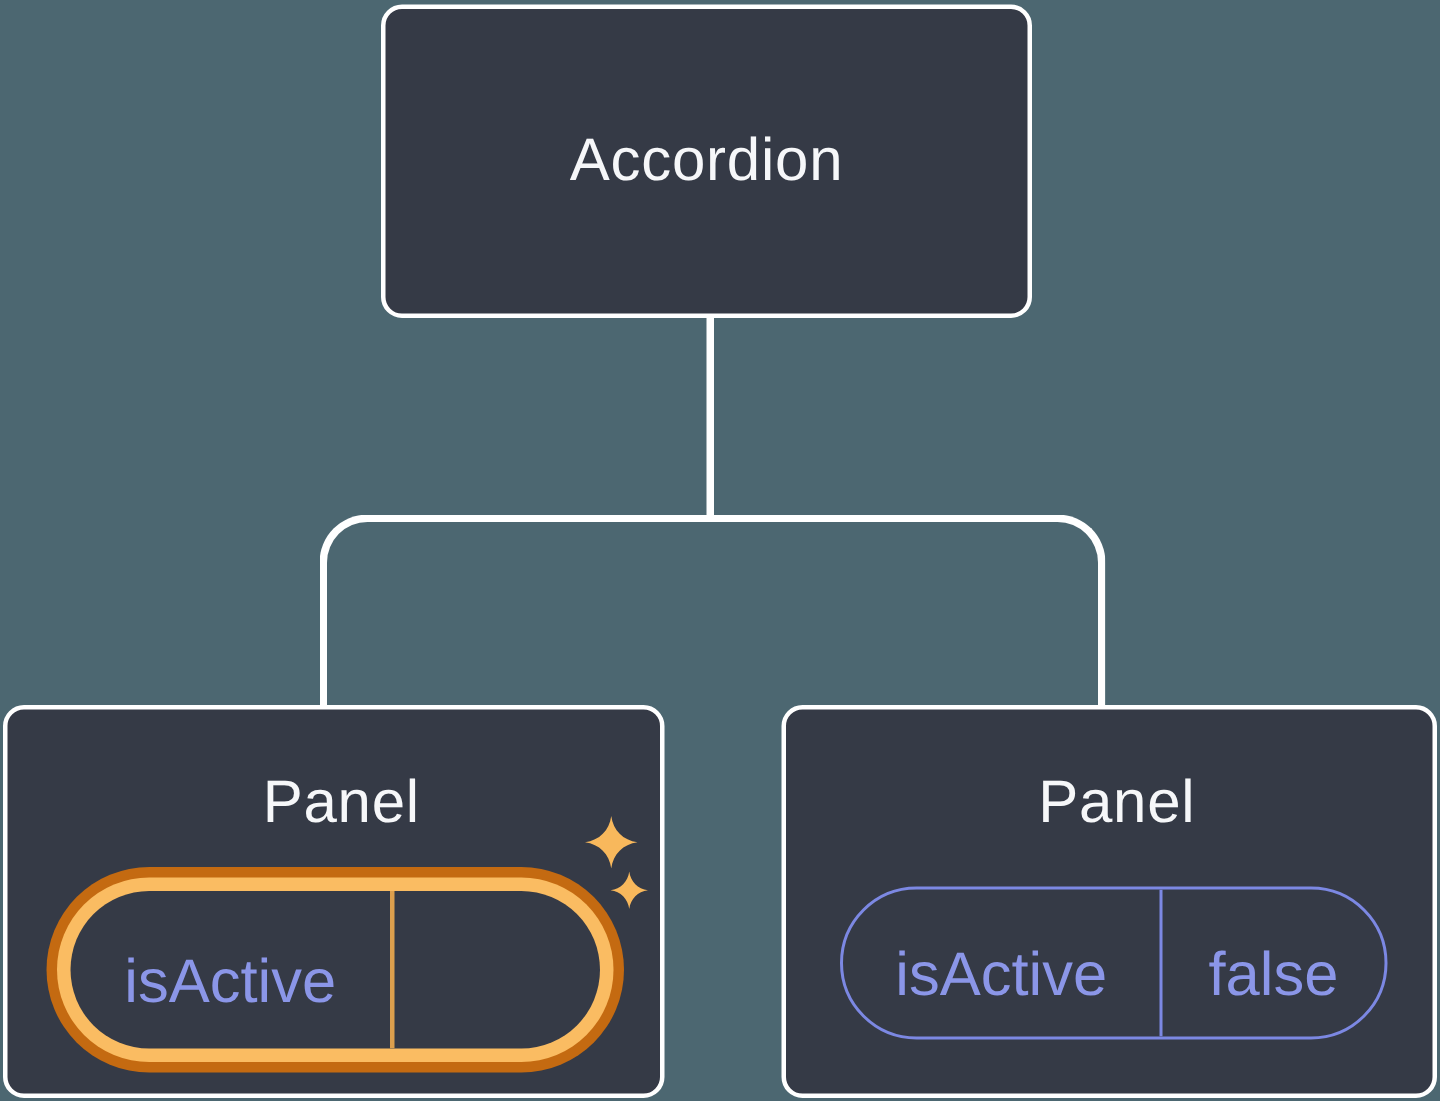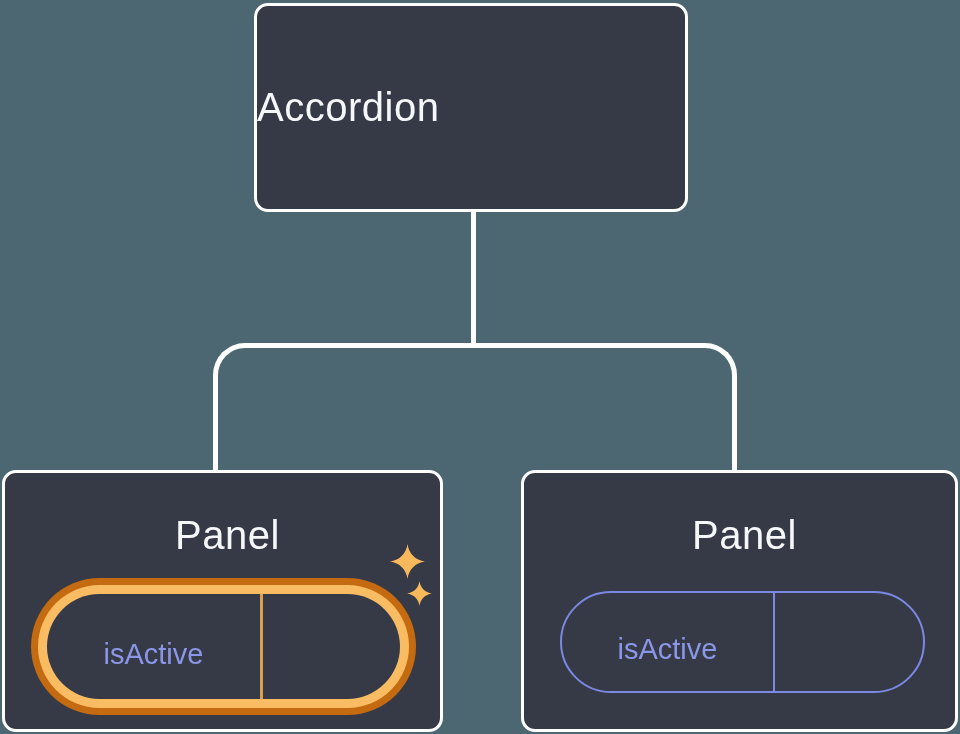--- a/index.html
+++ b/index.html
@@ -20,21 +20,21 @@
     background:var(--background);
     font-family:"Liberation Sans", sans-serif;
     -webkit-font-smoothing:antialiased;
   }
   .node{
     position:absolute;background:var(--node-fill);
     border:3px solid var(--node-border);border-radius:14px;
     box-sizing:border-box;
   }
   .node-root{left:254px;top:3px;width:434px;height:209px;
-    display:flex;align-items:center;}
+    display:flex;align-items:center;justify-content:center;}
   .node-title{
     color:var(--title-text);font-size:40px;font-weight:500;letter-spacing:.5px;
   }
   .panel-title{
     position:absolute;top:38px;left:0;right:0;text-align:center;
     color:var(--title-text);font-size:40px;font-weight:500;letter-spacing:.5px;
     line-height:1.2;
     padding-left:10px;
   }
   
@@ -57,21 +57,21 @@
   .pill-core{width:100%;height:100%;background:var(--node-fill);
     border-radius:999px;display:flex;align-items:stretch;overflow:hidden;}
   
   .pill-inactive{
     position:absolute;left:36px;top:118px;width:365px;height:102px;
     border:2px solid var(--pill-border-inactive);border-radius:999px;
     box-sizing:border-box;background:var(--node-fill);
     display:flex;align-items:stretch;overflow:hidden;
   }
   .cell{display:flex;align-items:center;justify-content:center;
-    color:var(--prop-text);font-size:29px;margin-top:15px;}
+    color:var(--prop-text);font-size:41px;margin-top:15px;}
   .cell-name-active{flex:0 0 213px;}
   .cell-name-inactive{flex:0 0 211px;}
   .cell-value{flex:1 1 auto;}
   .value-bold{font-weight:700;}
   .divider-active{flex:0 0 3px;background:var(--highlight-divider);}
   .divider-inactive{flex:0 0 2px;background:var(--pill-border-inactive);}
   .sparkle{position:absolute;color:var(--sparkle);line-height:0;}
   .sparkle-large{left:390px;top:544px;width:35px;height:35px;}
   .sparkle-small{left:407px;top:581px;width:25px;height:25px;}
   .sparkle svg{width:100%;height:100%;display:block;}
@@ -111,16 +111,17 @@
       <path fill="currentColor" d="M12 0C12.9 6.6 17.4 11.1 24 12C17.4 12.9 12.9 17.4 12 24C11.1 17.4 6.6 12.9 0 12C6.6 11.1 11.1 6.6 12 0Z"></path>
     </svg>
   </span>
 
   <div class="node panel-right">
     <div class="panel-title">Panel</div>
 
     <div class="pill-inactive">
       <div class="cell cell-name-inactive">isActive</div>
       <div class="divider-inactive"></div>
+      <div class="cell cell-value">false</div>
     </div>
   </div>
 
 </div>
 
 </body></html>

